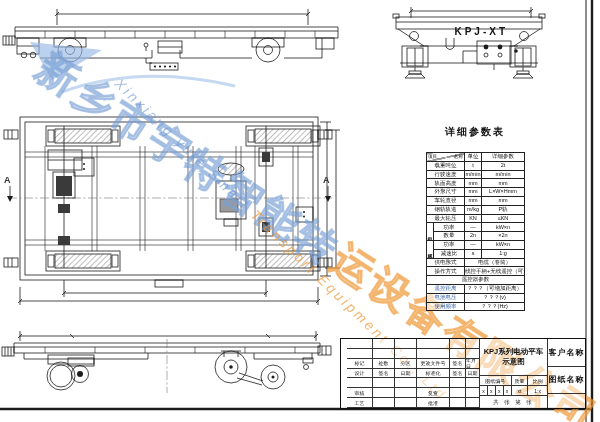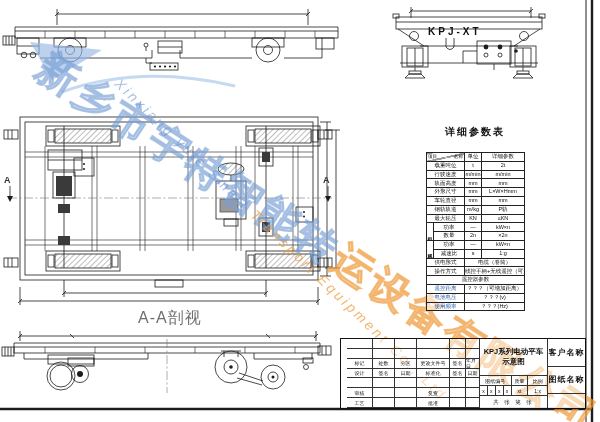--- a/index.html
+++ b/index.html
@@ -19,21 +19,21 @@
   .wm-en{
     position:absolute;left:122px;top:76px;transform:rotate(44deg);transform-origin:0 0;
     font-size:14px;font-style:italic;letter-spacing:3px;white-space:nowrap;line-height:1;
   }
   .wm-en .b{color:rgba(110,150,210,.6);}
   .wm-en .o{color:rgba(240,150,48,.7);}
   
   .lbl{position:absolute;z-index:5;}
   .lbl-internal{left:96px;top:82px;font-size:16px;letter-spacing:2px;color:#6e6e6e;}
   .lbl-section{left:138px;top:308px;font-size:16px;letter-spacing:1px;color:#6e6e6e;}
-  .lbl-kpj{left:428px;top:26px;width:80px;text-align:left;font-size:10px;font-weight:bold;letter-spacing:3px;color:#111;}
+  .lbl-kpj{left:428px;top:26px;width:80px;text-align:right;font-size:10px;font-weight:bold;letter-spacing:3px;color:#111;}
   .lbl-tabletitle{left:426px;top:125px;width:98px;text-align:center;font-size:10px;font-weight:bold;letter-spacing:2px;color:#111;}
   .lbl-A{font-size:9px;font-weight:bold;color:#333;}
   .lbl-A.left{left:4px;top:175px;}
   .lbl-A.right{left:323px;top:175px;}
   
   .ptable{
     position:absolute;left:426px;top:152px;width:98px;z-index:5;
     border-collapse:collapse;table-layout:fixed;background:rgba(255,255,255,.55);
   }
   .ptable td{
@@ -356,21 +356,20 @@
 
   <div class="wm">
     <svg width="600" height="422">
       <polygon points="30,42 102,50 52,80" fill="rgba(150,185,228,.65)"></polygon>
       <path d="M62,92 Q140,64 235,86" stroke="rgba(150,185,228,.55)" stroke-width="3" fill="none"></path>
     </svg>
     <div class="wm-cn"><span class="b">新乡市宇特智能转</span><span class="o">运设备有限公司</span></div>
     <div class="wm-en"><span class="b">Xinxiang yute Smart </span><span class="o">Transport Equipment Co., Ltd</span></div>
   </div>
 
-  <div class="lbl lbl-section">A-A剖视</div>
   <div class="lbl lbl-kpj">KPJ-XT</div>
   <div class="lbl lbl-tabletitle">详细参数表</div>
   <div class="lbl lbl-A left">A</div>
   <div class="lbl lbl-A right">A</div>
 
   <table class="ptable">
     <colgroup>
         <col style="width:7px">
         <col style="width:31px">
         <col style="width:17px">

